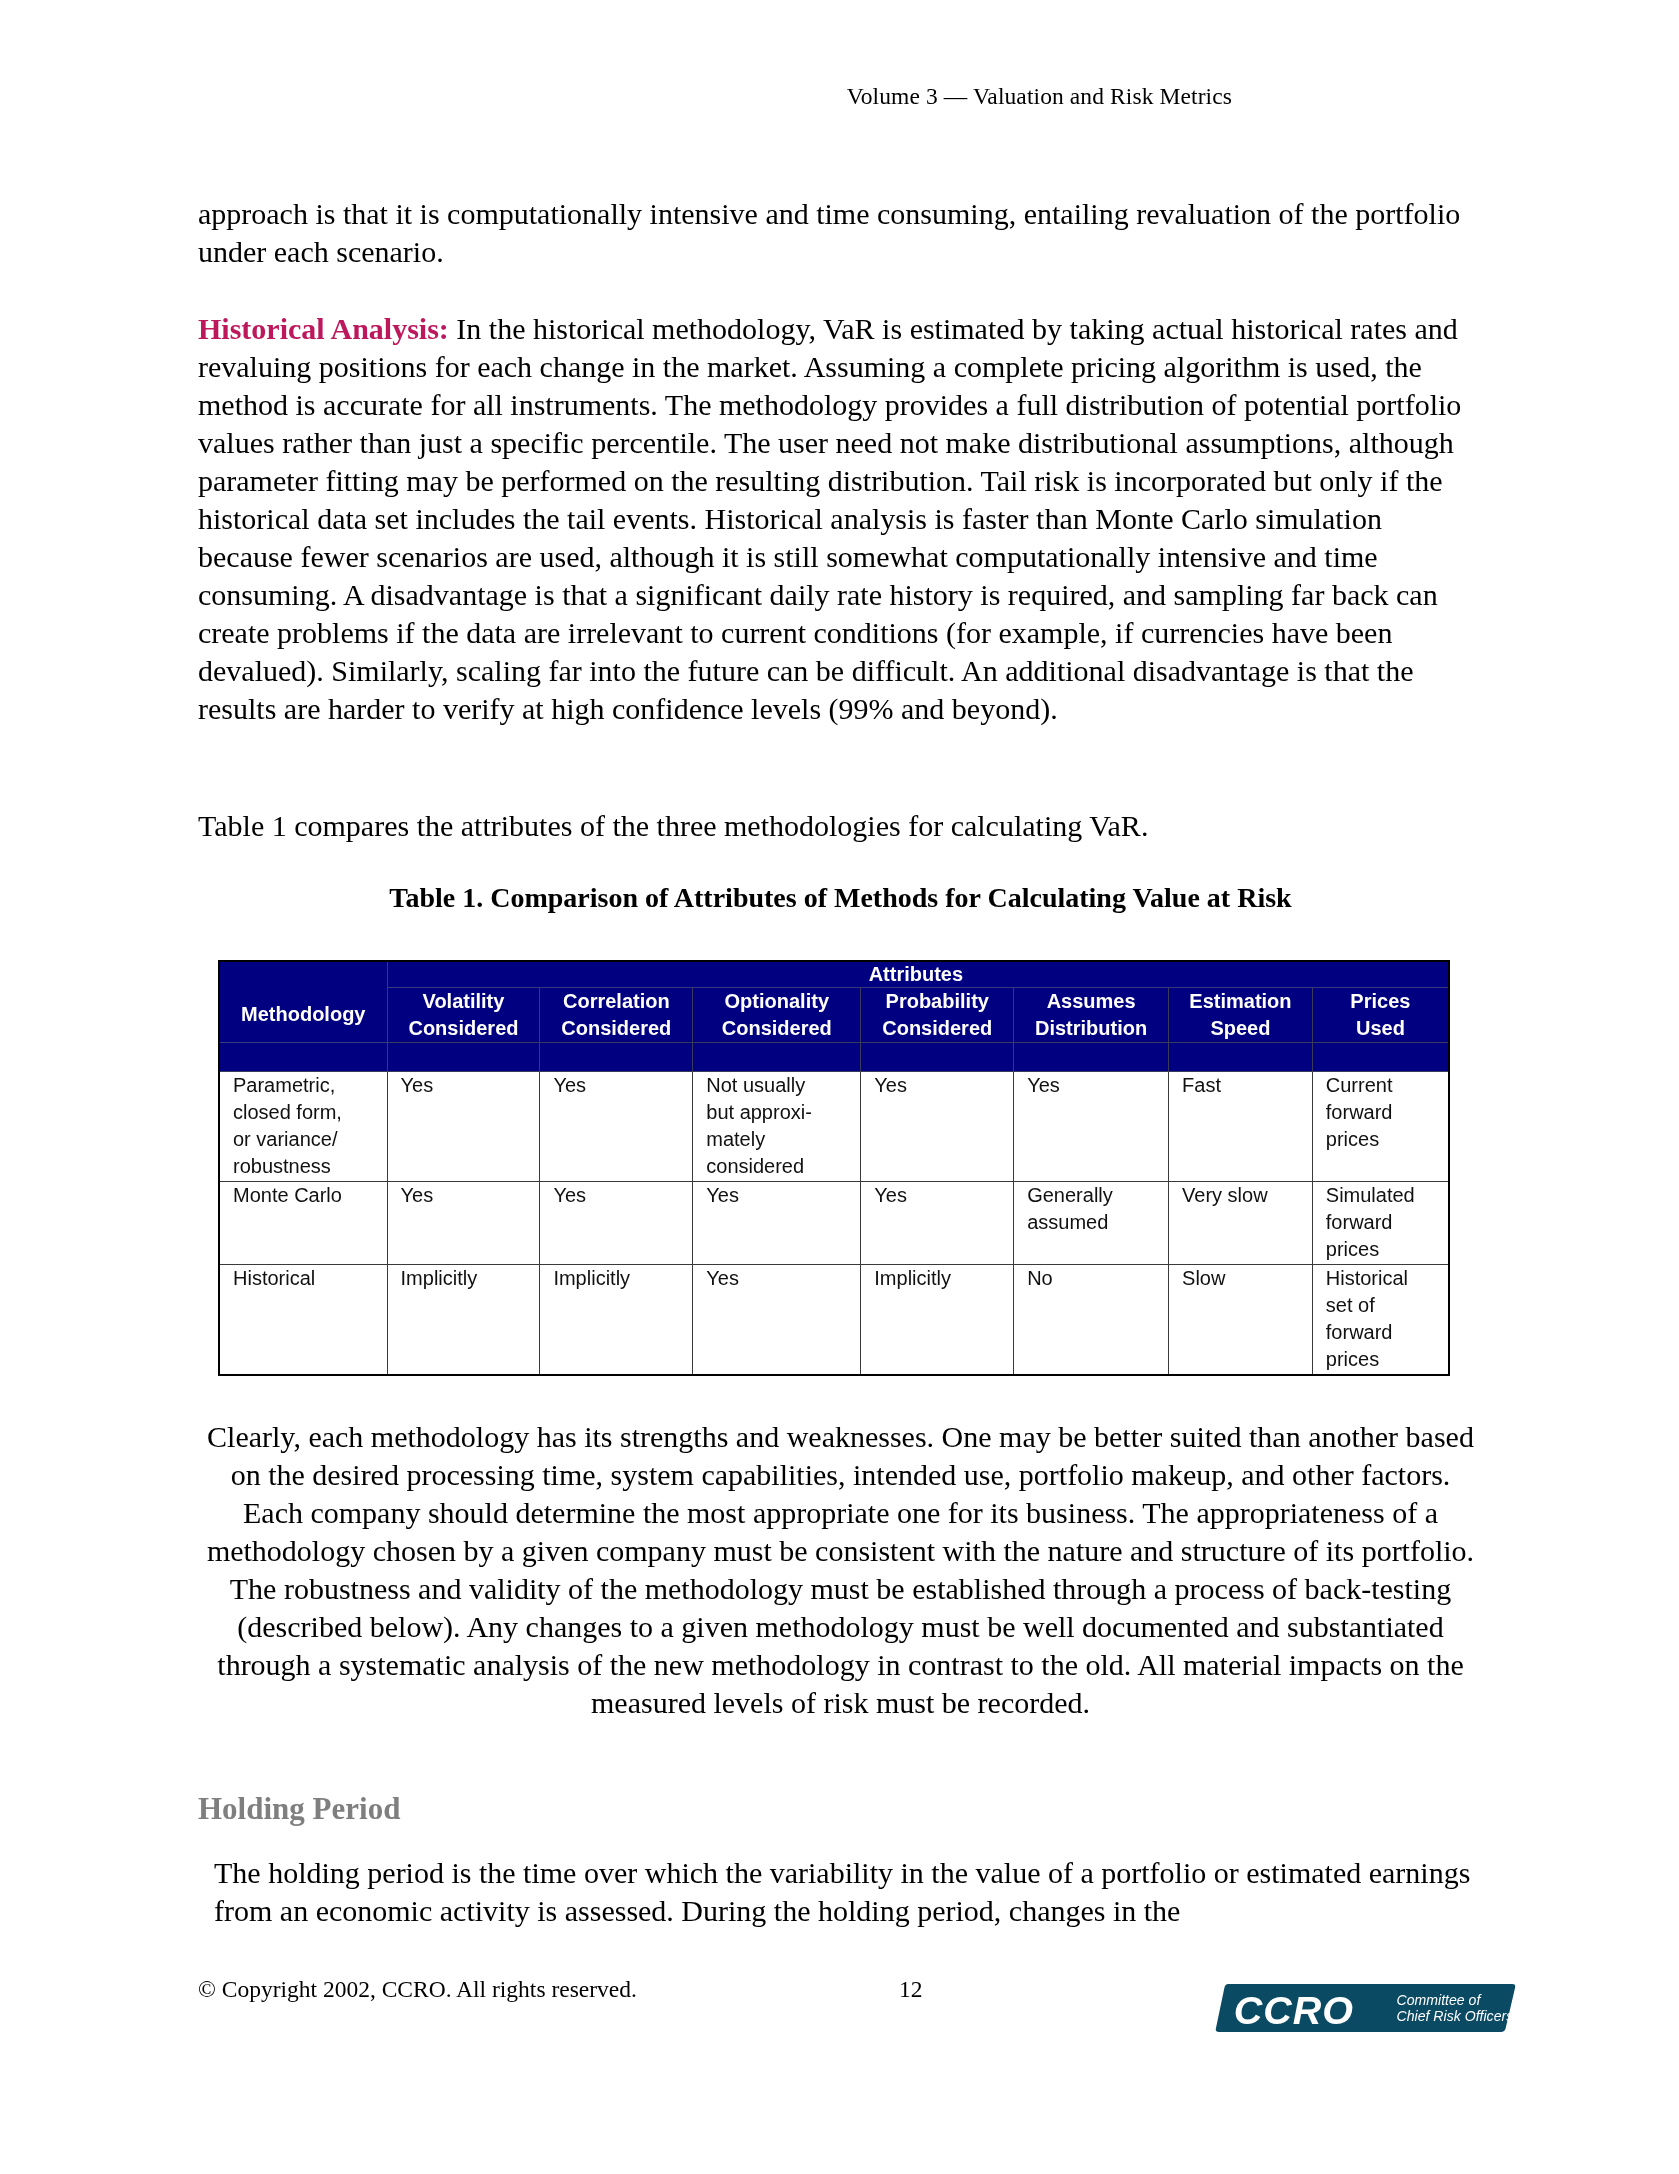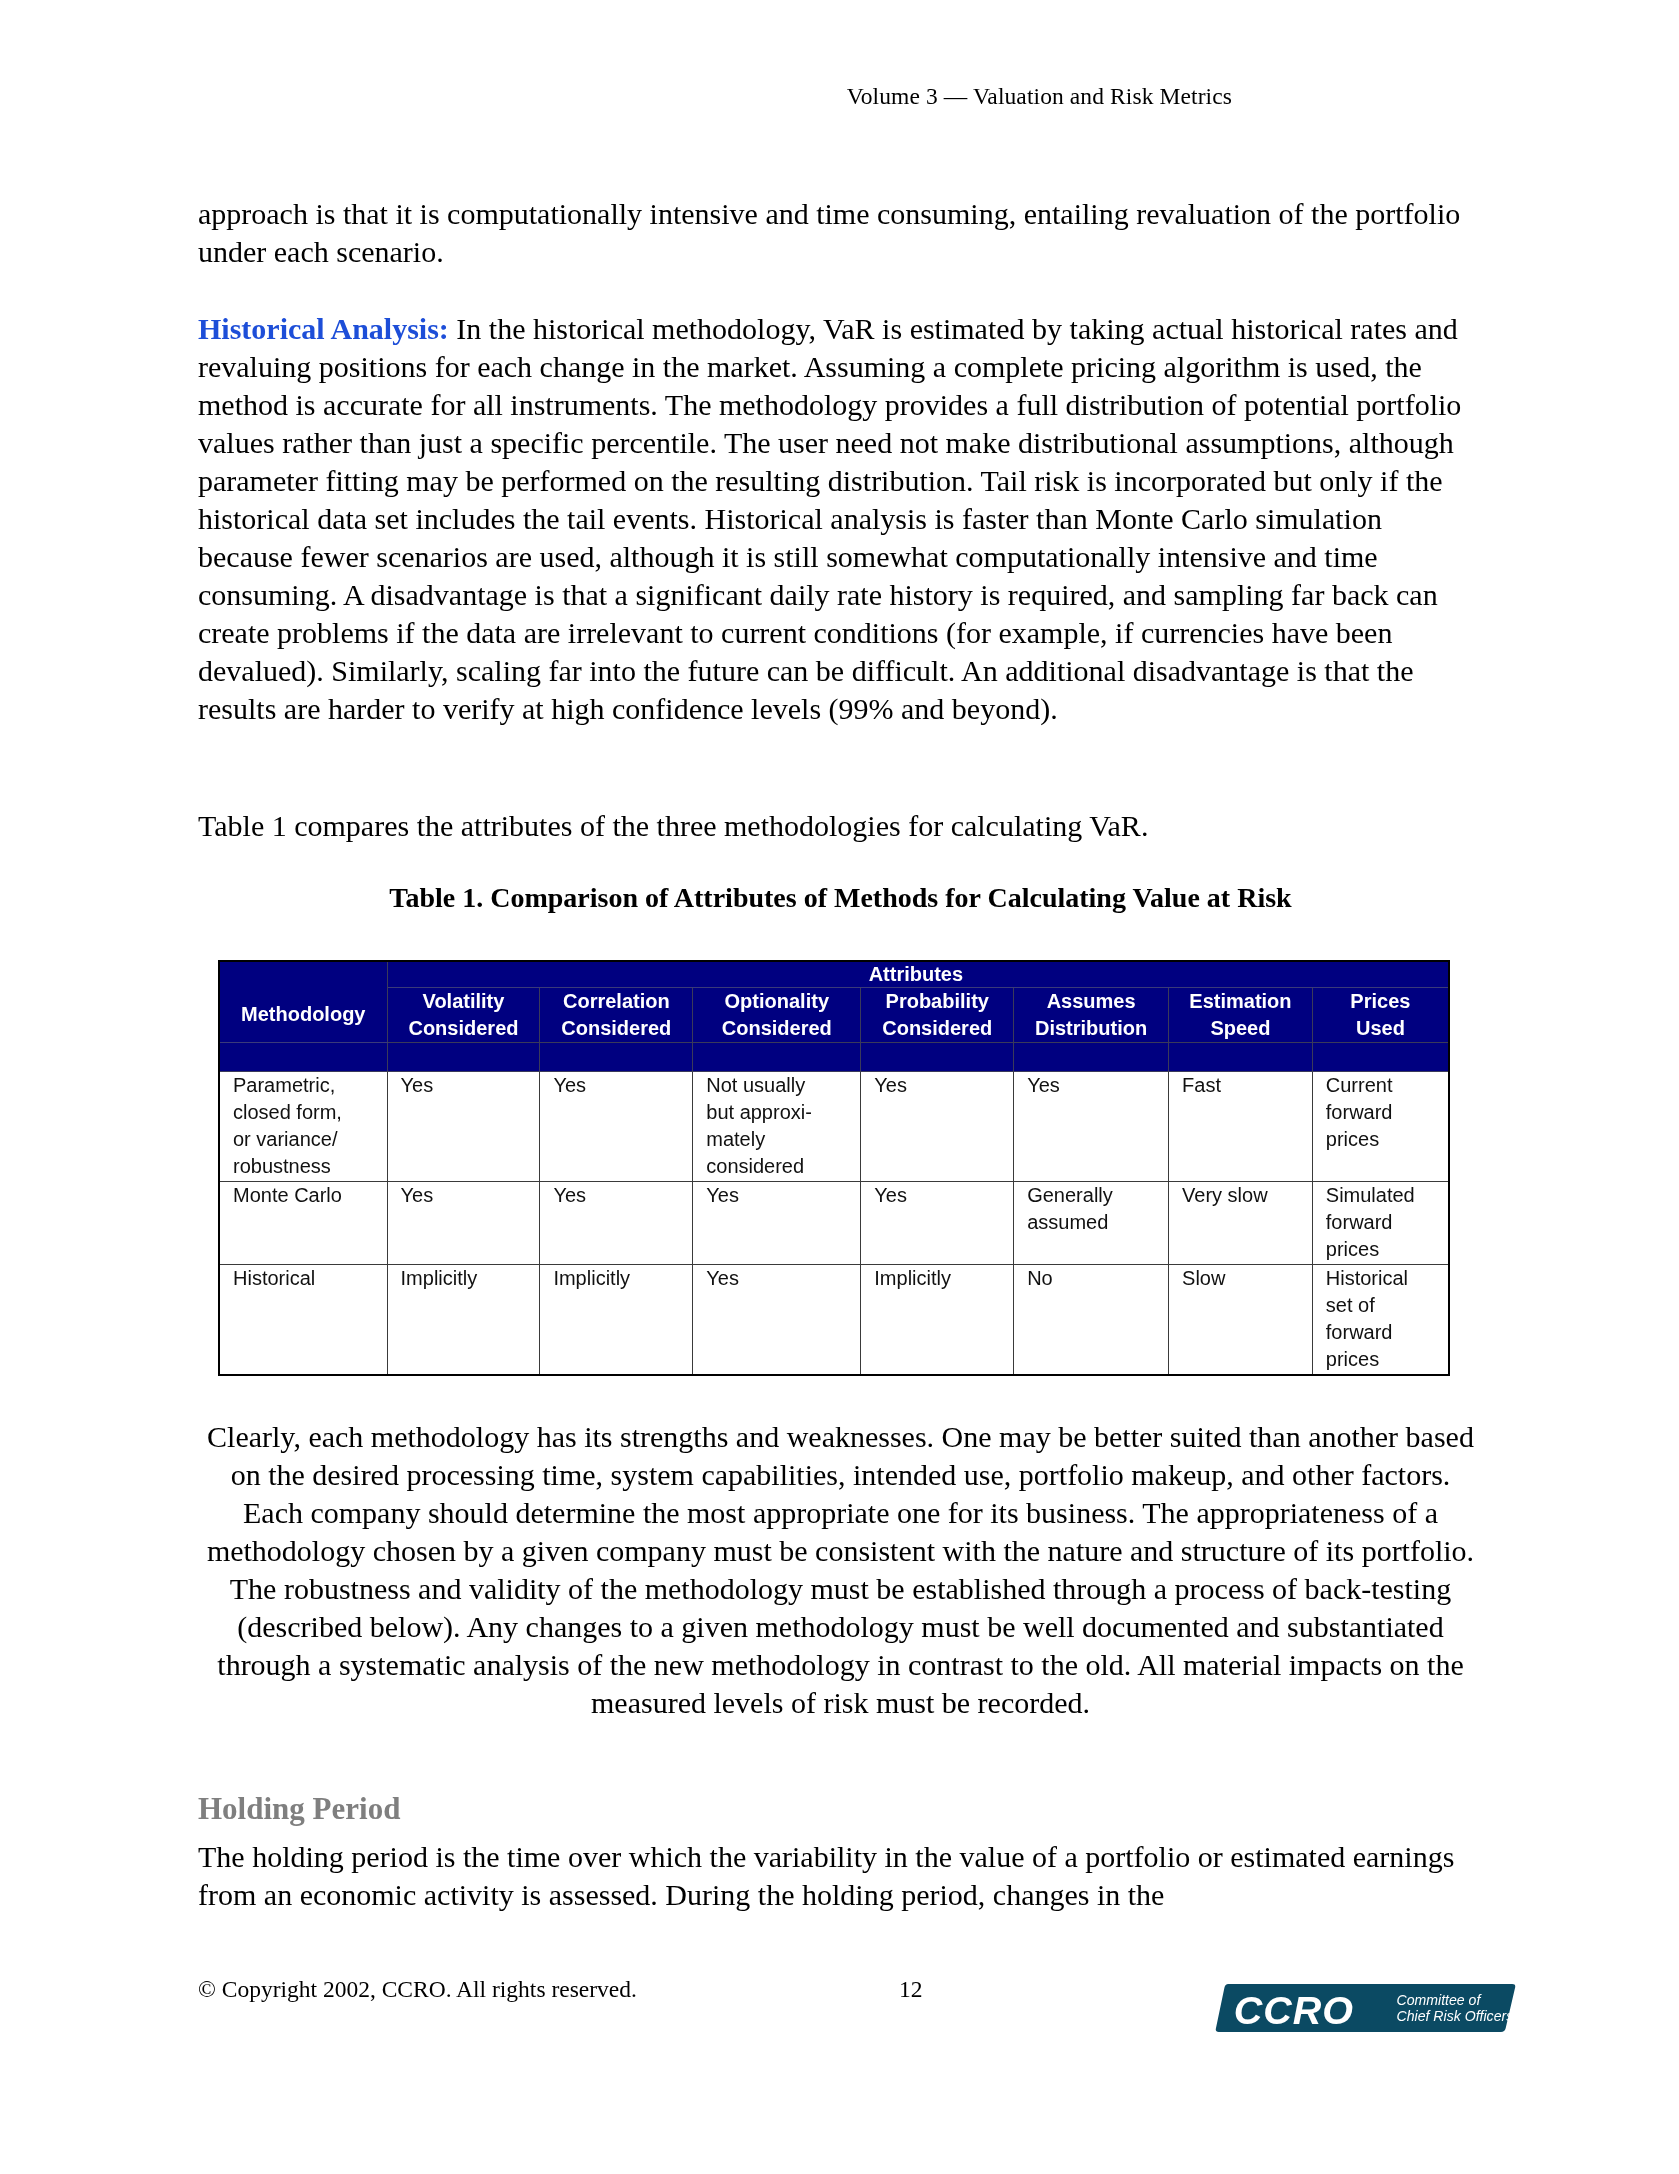--- a/index.html
+++ b/index.html
@@ -8,21 +8,21 @@
   .page { position: absolute; left: 0; top: 0; width: 1436px; height: 2174px; }
 
   .running-head { position: absolute; top: 83px; right: 204px; font-size: 23.5px; letter-spacing: 0.1px; }
 
   .body-text { position: absolute; left: 198px; width: 1285px; font-size: 30px; line-height: 38px; }
   .p1 { top: 195px; }
   .p2 { top: 310px; }
   .p3 { top: 807px; }
   .p4 { top: 1418px; text-align: center; }
   .p5 { top: 1838px; }
-  .run-in { color: #1d4ed8; font-weight: bold; }
+  .run-in { color: #be185d; font-weight: bold; }
 
   .table-caption { position: absolute; top: 882px; left: 198px; width: 1285px; text-align: center;
                    font-size: 28px; font-weight: bold; }
 
   .section-heading { position: absolute; top: 1791px; left: 198px; font-size: 31px; font-weight: bold; color: #7f7f7f; }
 
   
   .var-table { position: absolute; left: 218px; top: 960px; width: 1232px;
                border-collapse: collapse; border: 2.8px solid #000;
                font-family: "Liberation Sans", "DejaVu Sans", sans-serif; font-size: 20px; table-layout: fixed; }
@@ -208,21 +208,21 @@
             <div>prices</div>
           </td>
         </tr>
       </tbody>
   </table>
 
   <p class="body-text p4" style="margin:0">Clearly, each methodology has its strengths and weaknesses. One may be better suited than another based on the desired processing time, system capabilities, intended use, portfolio makeup, and other factors. Each company should determine the most appropriate one for its business. The appropriateness of a methodology chosen by a given company must be consistent with the nature and structure of its portfolio. The robustness and validity of the methodology must be established through a process of back-testing (described below). Any changes to a given methodology must be well documented and substantiated through a systematic analysis of the new methodology in contrast to the old. All material impacts on the measured levels of risk must be recorded.</p>
 
   <div class="section-heading">Holding Period</div>
 
-  <p class="body-text p5" style="margin:0">The holding period is the time over which the variability in the value of a portfolio or estimated earnings from an economic activity is assessed. During the holding period, changes in the</p>
+  <p class="body-text p5" style="margin:16px">The holding period is the time over which the variability in the value of a portfolio or estimated earnings from an economic activity is assessed. During the holding period, changes in the</p>
 
   <div class="footer-copyright">© Copyright 2002, CCRO. All rights reserved.</div>
   <div class="footer-page">12</div>
 
   <svg class="ccro-logo" viewBox="0 0 320 55">
     <path d="M14 2 H316 Q320 2 319 6 L309 49 Q308 53 304 53 H4 Q0 53 1 49 L10 6 Q11 2 14 2 Z" fill="#0b4a63"></path>
     <text x="20" y="44" fill="#ffffff" font-family="Liberation Sans, sans-serif" font-weight="bold" font-style="italic" font-size="42" letter-spacing="1">CCRO</text>
     <text x="193" y="24" fill="#ffffff" font-family="Liberation Sans, sans-serif" font-style="italic" font-size="15">Committee of</text>
     <text x="193" y="41" fill="#ffffff" font-family="Liberation Sans, sans-serif" font-style="italic" font-size="15">Chief Risk Officers</text>
   </svg>

